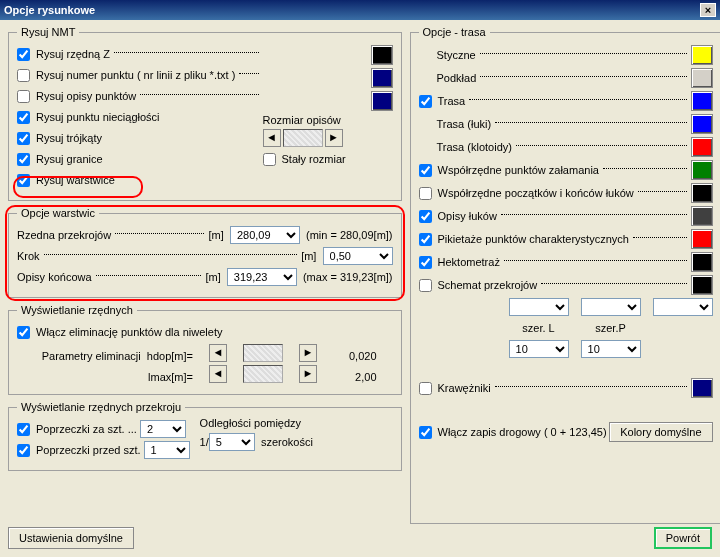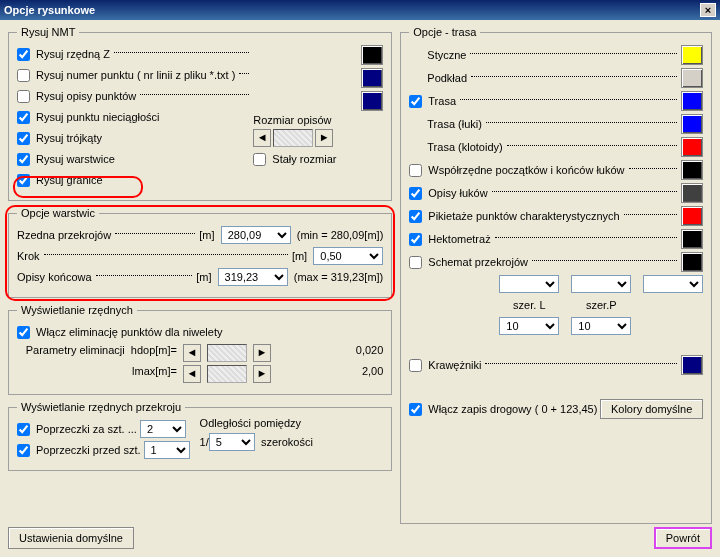--- a/index.html
+++ b/index.html
@@ -13,24 +13,24 @@
 .row { display: flex; align-items: center; margin: 3px 0; min-height: 18px; }
 .row label { white-space: nowrap; }
 .dots { flex: 1; border-bottom: 1px dotted #000; margin: 0 4px 3px 4px; min-width: 10px; }
 input[type=checkbox] { margin: 0 6px 0 0; }
 .swatch { width: 22px; height: 20px; border: 1px solid #888; box-shadow: inset 1px 1px 0 #fff, inset -1px -1px 0 #555; }
 select, input[type=text] { border: 1px solid #7F9DB9; background: #fff; height: 18px; font-size: 11px; padding: 0 2px; }
 .combo { width: 70px; }
 .arrow-btn { width: 18px; height: 18px; border: 1px solid #888; background: #ECE9D8; text-align: center; line-height: 14px; cursor: default; }
 .slider-track { width: 40px; height: 18px; background: repeating-linear-gradient(45deg,#ddd,#ddd 2px,#eee 2px,#eee 4px); border: 1px inset #aaa; }
 .btn { border: 1px solid #888; background: #ECE9D8; padding: 3px 10px; box-shadow: 1px 1px 0 #fff inset; cursor: default; }
-.btn.default { border: 2px solid #d946ef; }
+.btn.default { border: 2px solid #22c55e; }
 .redbox { position: absolute; border: 2px solid #F00; border-radius: 10px; pointer-events: none; }
 .footer { position: absolute; bottom: 8px; left: 8px; right: 8px; display: flex; justify-content: space-between; }
-.param-row { display: flex; align-items: flex-start; gap: 6px; margin: 3px 0; }
+.param-row { display: flex; align-items: flex-end; gap: 16px; margin: 3px 16px; }
 .param-row .lbl { width: 160px; text-align: right; }
 .small-combo { width: 46px; }
 </style>
 </head>
 <body>
 
 <div class="titlebar">
   <span>Opcje rysunkowe</span>
   <span class="close">×</span>
 </div>
@@ -60,25 +60,25 @@
           <div class="row">
               <input type="checkbox" checked="" style="">
               <label>Rysuj punktu nieciągłości</label>
             </div>
           <div class="row">
               <input type="checkbox" checked="" style="">
               <label>Rysuj trójkąty</label>
             </div>
           <div class="row">
               <input type="checkbox" checked="" style="">
+              <label>Rysuj granice</label>
+            </div>
+          <div class="row">
+              <input type="checkbox" checked="" style="">
               <label>Rysuj warstwice</label>
-            </div>
-          <div class="row">
-              <input type="checkbox" checked="" style="">
-              <label>Rysuj granice</label>
             </div>
         </div>
         <div style="width:130px">
           <div class="row" style="justify-content:flex-end">
               <div class="swatch" style="background:#000"></div>
             </div>
           <div class="row" style="justify-content:flex-end">
               <div class="swatch" style="background:#000080"></div>
             </div>
           <div class="row" style="justify-content:flex-end">
@@ -173,20 +173,26 @@
           <span class="dots"></span>
           <div class="swatch" style="background:#0000FF"></div>
         </div>
       <div class="row">
           <span style="width:18px"></span>
           <label>Trasa (klotoidy)</label>
           <span class="dots"></span>
           <div class="swatch" style="background:#FF0000"></div>
         </div>
       <div class="row">
+          <input type="checkbox" checked="" style="">
+          <label>Współrzędne punktów załamania</label>
+          <span class="dots"></span>
+          <div class="swatch" style="background:#008000"></div>
+        </div>
+      <div class="row">
           <input type="checkbox" style="">
           <label>Współrzędne początków i końców łuków</label>
           <span class="dots"></span>
           <div class="swatch" style="background:#000"></div>
         </div>
       <div class="row">
           <input type="checkbox" checked="" style="">
           <label>Opisy łuków</label>
           <span class="dots"></span>
           <div class="swatch" style="background:#404040"></div>

